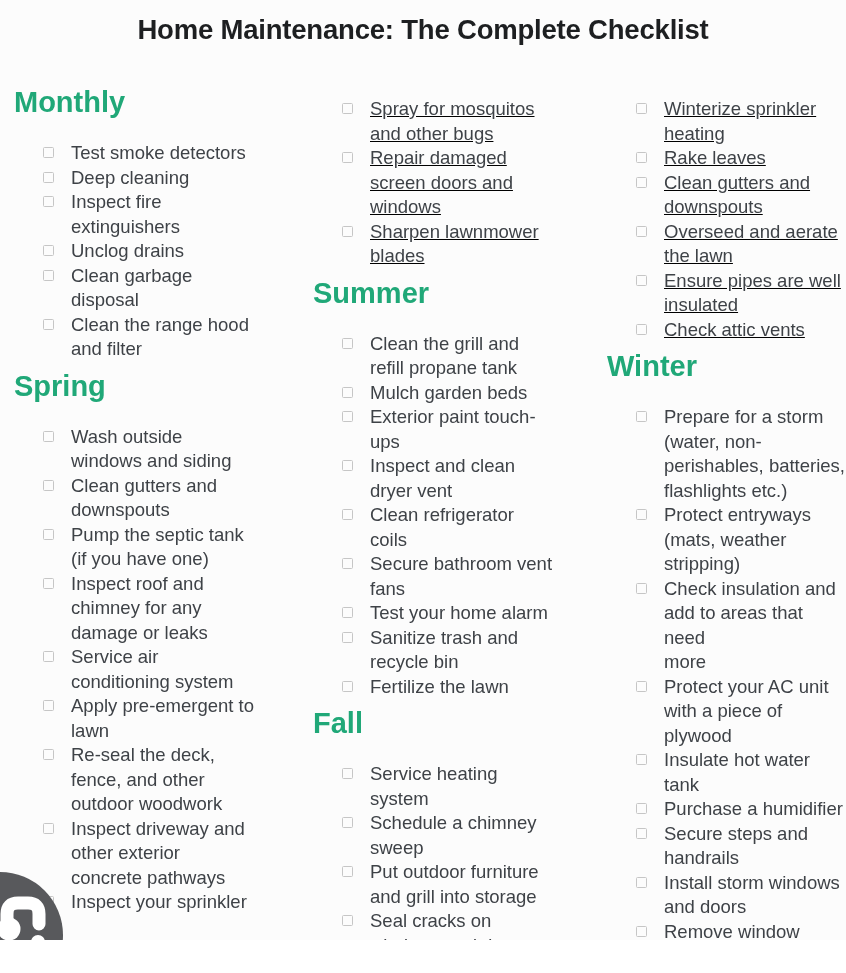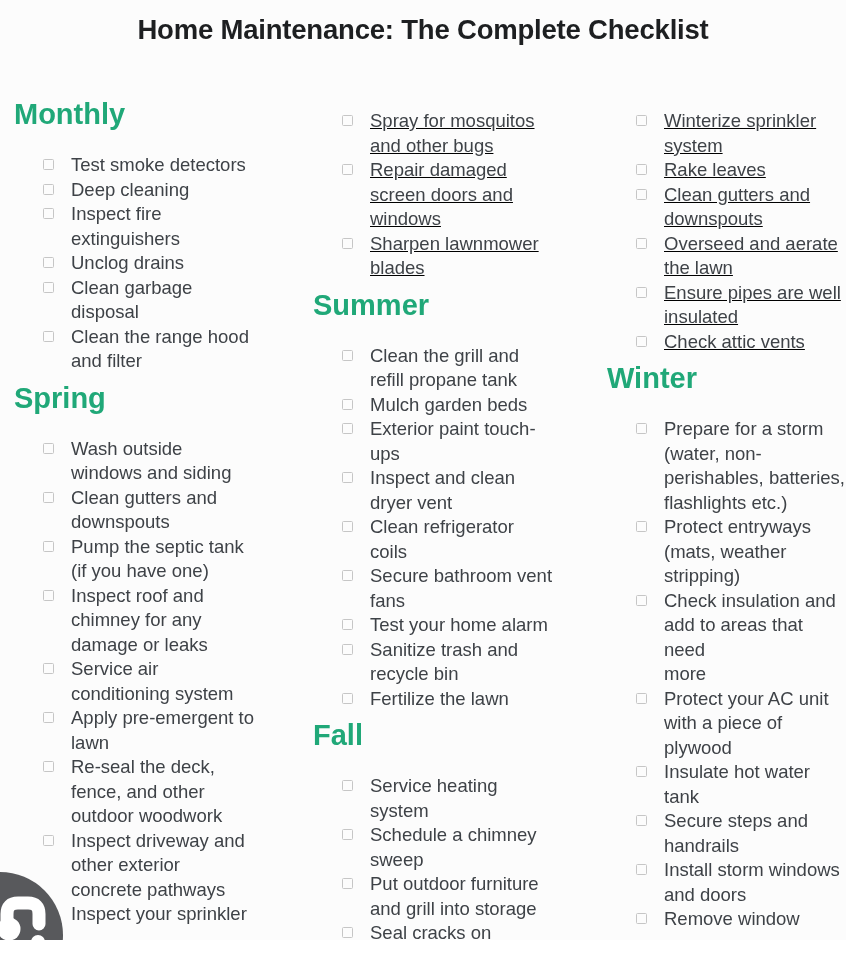--- a/index.html
+++ b/index.html
@@ -19,21 +19,21 @@
     background:var(--bg);
     font-family:"Liberation Sans","DejaVu Sans",sans-serif;
   }
   .page-title{
     position:absolute;top:14px;left:0;width:100%;
     text-align:center;
     font-size:27.5px;font-weight:700;
     letter-spacing:-0.2px;
     color:var(--title);
   }
-  .col{position:absolute;top:98px;}
+  .col{position:absolute;top:86px;}
   .col-0{left:14px;width:258px;}
   .col-1{left:313px;width:262px;}
   .col-2{left:607px;width:239px;}
   .block.no-heading{padding-top:11px;text-decoration:underline;}
   .sec-heading{
     font-size:29px;font-weight:700;
     line-height:33px;
     color:var(--accent);
     margin:8px 0 22px 0;
   }
@@ -246,21 +246,21 @@
         <div class="item">
           <span class="lbl">Turn off outdoor</span>
         </div>
       </div>
     </section>
   <section class="col col-2" id="col-2">
       <div class="block no-heading">
         <div class="item">
           <span class="cb"></span>
           <span class="lbl">Winterize sprinkler
-system</span>
+heating</span>
         </div>
         <div class="item">
           <span class="cb"></span>
           <span class="lbl">Rake leaves</span>
         </div>
         <div class="item">
           <span class="cb"></span>
           <span class="lbl">Clean gutters and
 downspouts</span>
         </div>
@@ -303,20 +303,24 @@
         <div class="item">
           <span class="cb"></span>
           <span class="lbl">Protect your AC unit
 with a piece of
 plywood</span>
         </div>
         <div class="item">
           <span class="cb"></span>
           <span class="lbl">Insulate hot water
 tank</span>
+        </div>
+        <div class="item">
+          <span class="cb"></span>
+          <span class="lbl">Purchase a humidifier</span>
         </div>
         <div class="item">
           <span class="cb"></span>
           <span class="lbl">Secure steps and
 handrails</span>
         </div>
         <div class="item">
           <span class="cb"></span>
           <span class="lbl">Install storm windows
 and doors</span>

